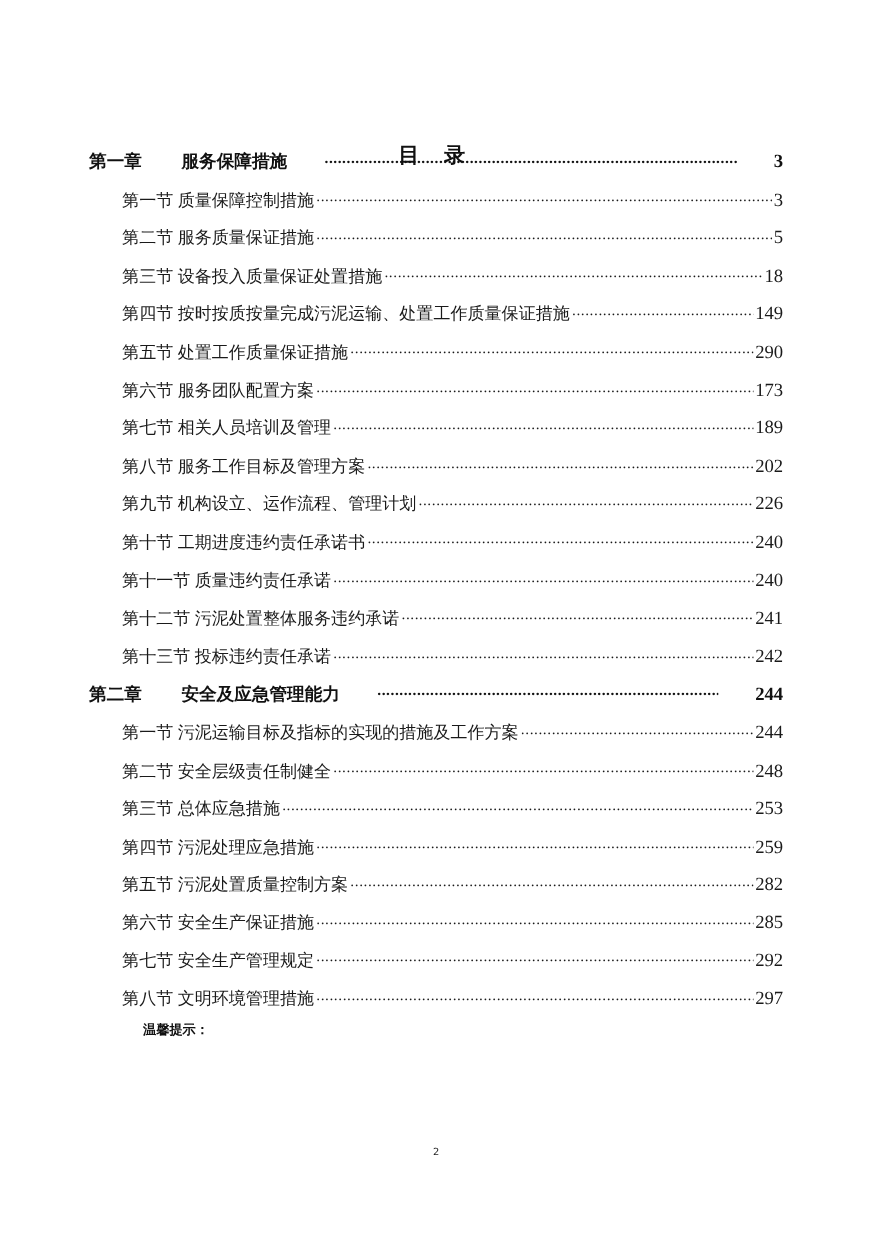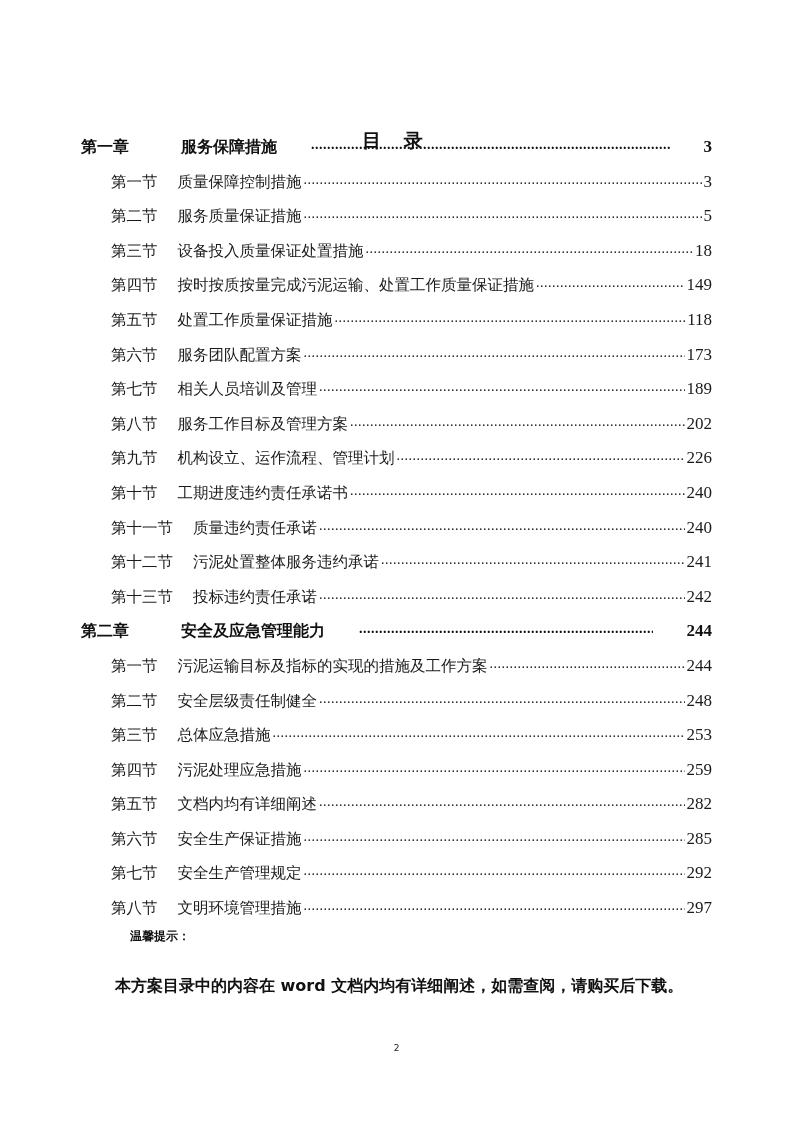--- a/index.html
+++ b/index.html
@@ -60,21 +60,21 @@
       padding-left: 30px;
       font-family: "DejaVu Serif", serif;
       font-size: 15.5px;
       color: #1a1a1a;
     }
     .toc-row .num {
       flex: 0 0 auto;
     }
     .toc-row .label {
       flex: 0 0 auto;
-      margin-left: 20px;
+      margin-left: 4px;
     }
     .toc-row .leader {
       flex: 1 1 auto;
       overflow: hidden;
       margin: 0 2px 0 2px;
       position: relative;
       height: 1em;
       align-self: baseline;
     }
     .toc-row .leader::after {
@@ -165,21 +165,21 @@
       <div class="toc-row section">
         <span class="num">第四节</span>
         <span class="label">按时按质按量完成污泥运输、处置工作质量保证措施</span>
         <span class="leader"></span>
         <span class="page-num">149</span>
       </div>
       <div class="toc-row section">
         <span class="num">第五节</span>
         <span class="label">处置工作质量保证措施</span>
         <span class="leader"></span>
-        <span class="page-num">118</span>
+        <span class="page-num">290</span>
       </div>
       <div class="toc-row section">
         <span class="num">第六节</span>
         <span class="label">服务团队配置方案</span>
         <span class="leader"></span>
         <span class="page-num">173</span>
       </div>
       <div class="toc-row section">
         <span class="num">第七节</span>
         <span class="label">相关人员培训及管理</span>
@@ -247,21 +247,21 @@
         <span class="page-num">253</span>
       </div>
       <div class="toc-row section">
         <span class="num">第四节</span>
         <span class="label">污泥处理应急措施</span>
         <span class="leader"></span>
         <span class="page-num">259</span>
       </div>
       <div class="toc-row section">
         <span class="num">第五节</span>
-        <span class="label">文档内均有详细阐述</span>
+        <span class="label">污泥处置质量控制方案</span>
         <span class="leader"></span>
         <span class="page-num">282</span>
       </div>
       <div class="toc-row section">
         <span class="num">第六节</span>
         <span class="label">安全生产保证措施</span>
         <span class="leader"></span>
         <span class="page-num">285</span>
       </div>
       <div class="toc-row section">
@@ -272,16 +272,15 @@
       </div>
       <div class="toc-row section">
         <span class="num">第八节</span>
         <span class="label">文明环境管理措施</span>
         <span class="leader"></span>
         <span class="page-num">297</span>
       </div>
     </div>
 
   <div class="notice-title">温馨提示：</div>
-  <div class="notice-body">本方案目录中的内容在 word 文档内均有详细阐述，如需查阅，请购买后下载。</div>
 
   <div class="page-number">2</div>
 </div>
 
 </body></html>

